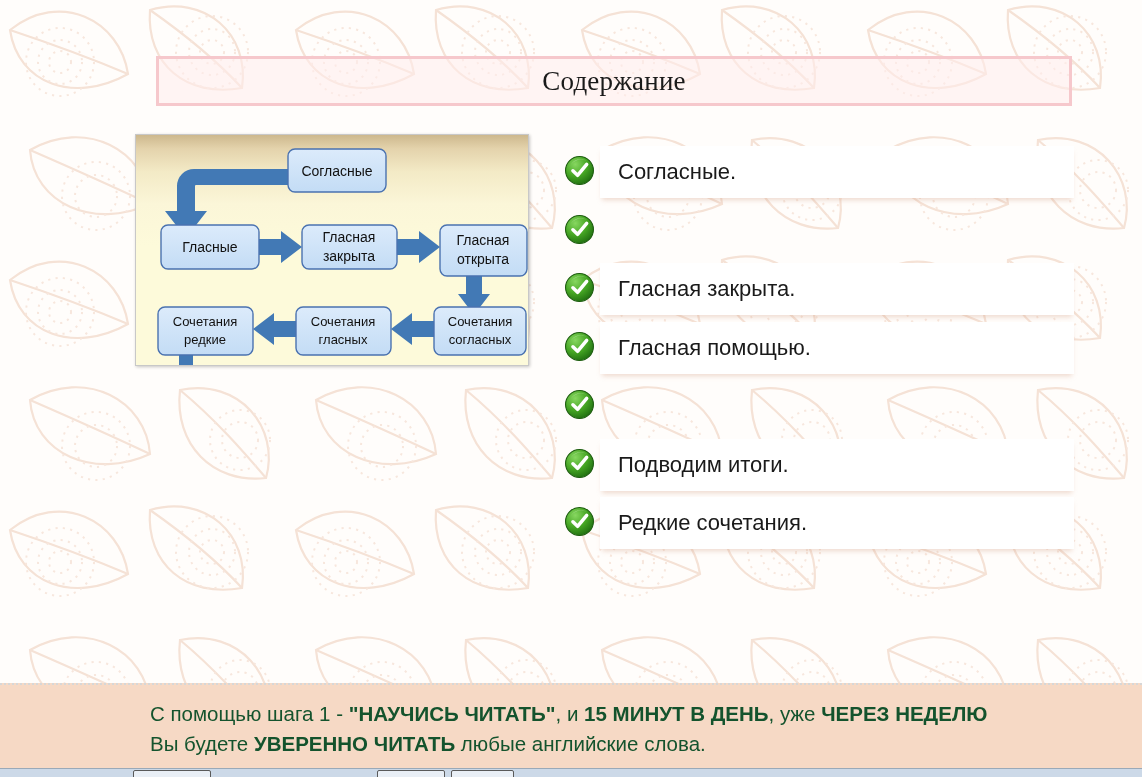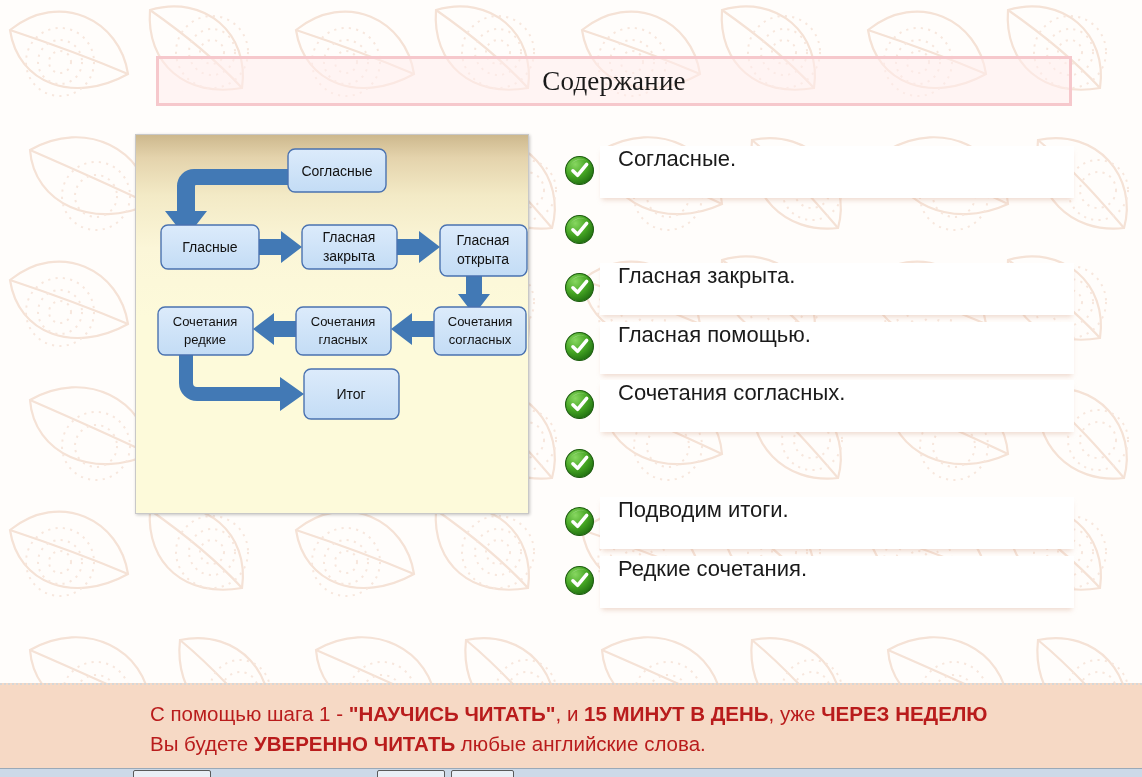--- a/index.html
+++ b/index.html
@@ -49,21 +49,21 @@
     letter-spacing: 0.2px;
     line-height: 1;
   }
 
   
   #diagram-panel {
     position: absolute;
     left: 135px;
     top: 134px;
     width: 394px;
-    height: 380px;
+    height: 232px;
     box-sizing: border-box;
     border: 1px solid #c8c8c8;
     background: linear-gradient(to bottom,
                 #cdb88d 0%,
                 #e4d3ac 6%,
                 #f3eac6 16%,
                 #fbf6d8 30%,
                 #fdfada 48%,
                 #fdfada 100%);
     box-shadow: 1px 1px 3px rgba(0,0,0,0.22);
@@ -85,20 +85,21 @@
   }
   .row-panel {
     position: absolute;
     left: 40px;
     top: 0;
     right: 8px;
     height: 52px;
     background: #ffffff;
     box-shadow: 0 4px 5px -2px rgba(205,150,120,0.35);
     display: flex;
+    align-items: center;
   }
   .row-label {
     padding-left: 18px;
     font-size: 22px;
     color: #1a1a1a;
     white-space: nowrap;
   }
   .check-icon {
     position: absolute;
     left: 4px;
@@ -119,21 +120,21 @@
     border-top: 2px dotted #d7d7d7;
     box-sizing: border-box;
   }
   #footer-text {
     position: absolute;
     left: 150px;
     top: 14px;
     width: 862px;
     font-size: 20.5px;
     line-height: 30px;
-    color: #b91c1c;
+    color: #14532d;
   }
   #footer-text b { font-weight: bold; }
 
   
   #bottom-strip {
     position: absolute;
     left: 0;
     right: 0;
     top: 768px;
     height: 9px;
@@ -313,30 +314,20 @@
       <svg class="check-icon" viewBox="0 0 32 32">
         <circle cx="16" cy="16" r="14.4" fill="url(#gchk)" stroke="#1c5c0e" stroke-width="1.1"></circle>
         <path d="M9.2 16.3 L14 21 L23.4 9.6" fill="none" stroke="#ffffff" stroke-width="3.6" stroke-linecap="round" stroke-linejoin="round"></path>
         <path d="M6.2 11.5 A 12 12 0 0 1 24 6.4 A 13 13 0 0 0 6.2 11.5 Z" fill="#ffffff" opacity="0.32"></path>
       </svg>
       <div class="row-panel">
         <span class="row-label">Гласная помощью.</span>
       </div>
     </div>
 
-    <div class="list-row">
-      <svg class="check-icon" viewBox="0 0 32 32">
-        <circle cx="16" cy="16" r="14.4" fill="url(#gchk)" stroke="#1c5c0e" stroke-width="1.1"></circle>
-        <path d="M9.2 16.3 L14 21 L23.4 9.6" fill="none" stroke="#ffffff" stroke-width="3.6" stroke-linecap="round" stroke-linejoin="round"></path>
-        <path d="M6.2 11.5 A 12 12 0 0 1 24 6.4 A 13 13 0 0 0 6.2 11.5 Z" fill="#ffffff" opacity="0.32"></path>
-      </svg>
-      <div class="row-panel">
-        <span class="row-label">Сочетания согласных.</span>
-      </div>
-    </div>
 
     <div class="list-row">
       <svg class="check-icon" viewBox="0 0 32 32">
         <circle cx="16" cy="16" r="14.4" fill="url(#gchk)" stroke="#1c5c0e" stroke-width="1.1"></circle>
         <path d="M9.2 16.3 L14 21 L23.4 9.6" fill="none" stroke="#ffffff" stroke-width="3.6" stroke-linecap="round" stroke-linejoin="round"></path>
         <path d="M6.2 11.5 A 12 12 0 0 1 24 6.4 A 13 13 0 0 0 6.2 11.5 Z" fill="#ffffff" opacity="0.32"></path>
       </svg>
     </div>
 
     <div class="list-row">

